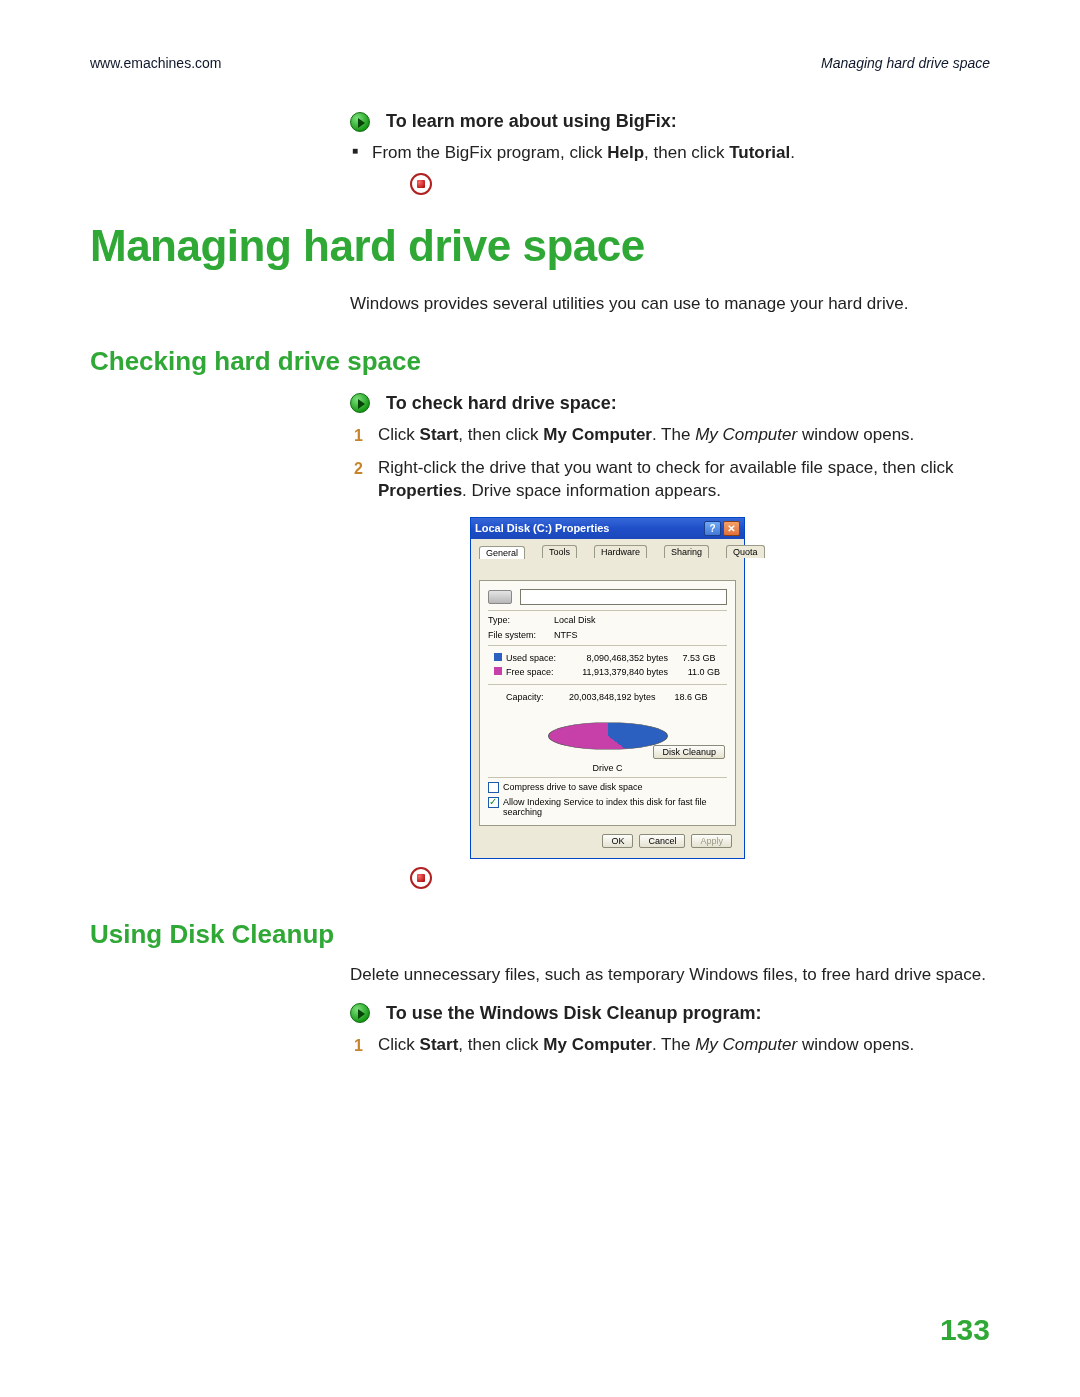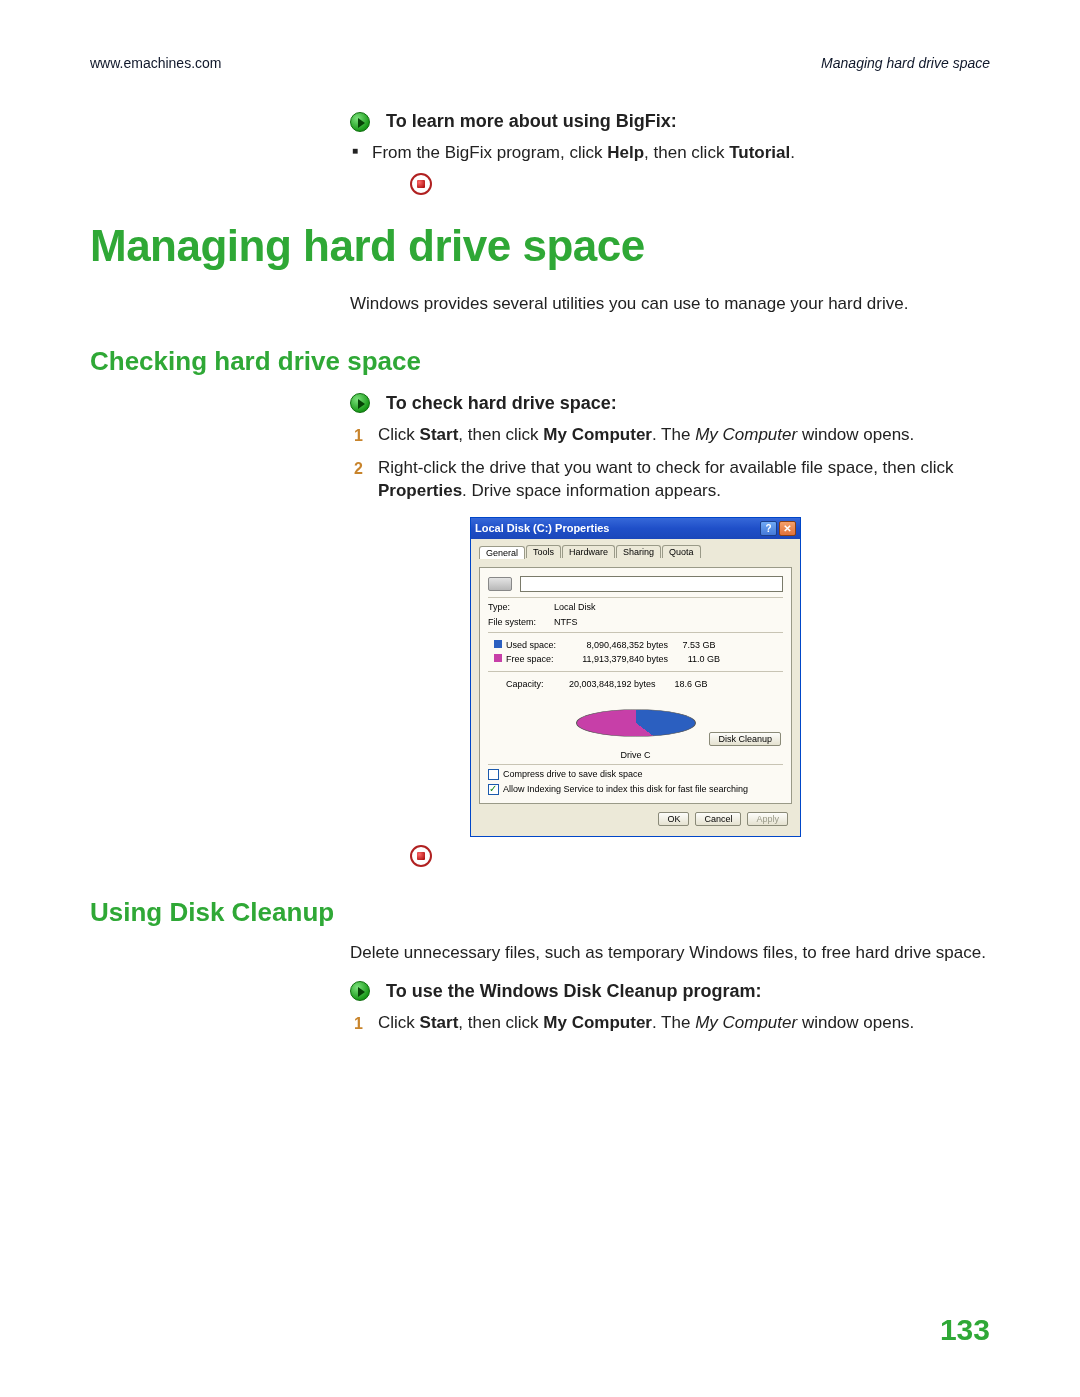--- a/index.html
+++ b/index.html
@@ -129,21 +129,21 @@
     bottom: 50px;
     right: 90px;
     font-family: "Arial Narrow", sans-serif;
     font-weight: 700;
     color: #2fa836;
     font-size: 30px;
   }
 
   
   .xp-dialog {
-    width: 331px;
+    width: 275px;
     font-family: Tahoma, sans-serif;
     font-size: 10px;
     color: #000;
     margin: 14px 0 8px 120px;
     border: 1px solid #0046c8;
     background: #ece9d8;
   }
   .xp-title {
     background: linear-gradient(#3668d9, #1f4fc8 50%, #1a47ba);
     color: #fff;
@@ -159,21 +159,21 @@
     width: 17px; height: 15px;
     background: linear-gradient(#f5a06a,#e0713a);
     border: 1px solid #8a3f12;
     border-radius: 2px;
     color: #fff; font-weight: 700;
     display: flex; align-items: center; justify-content: center;
     font-size: 10px;
   }
   .xp-tb.help { background: linear-gradient(#6fa9f5,#4479d8); border-color: #1c3f8a; }
   .xp-body { padding: 6px 8px 8px 8px; }
-  .xp-tabs { display: flex; gap: 1px; margin-bottom: 9px; }
+  .xp-tabs { display: flex; gap: 17px; margin-bottom: 22px; }
   .xp-tab {
     border: 1px solid #9a9a88;
     border-bottom: none;
     padding: 1px 6px;
     font-size: 9px;
     background: #ece9d8;
     border-radius: 3px 3px 0 0;
   }
   .xp-tab.active { background: #fff; position: relative; top: 1px; }
   .xp-panel { border: 1px solid #9a9a88; background: #fcfaf4; padding: 8px; }

